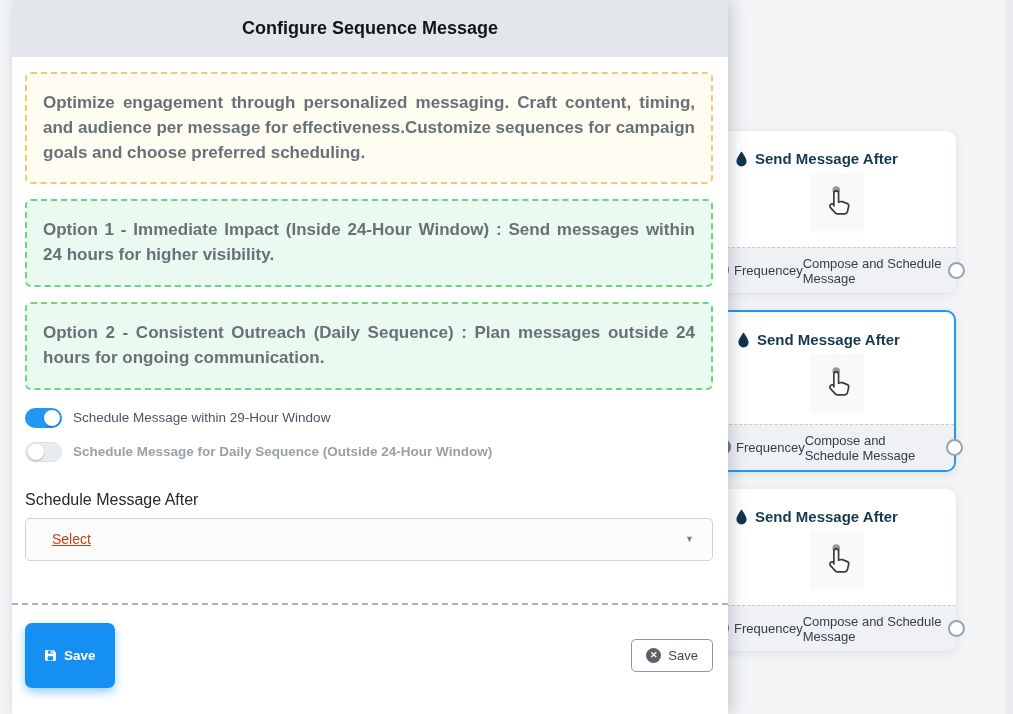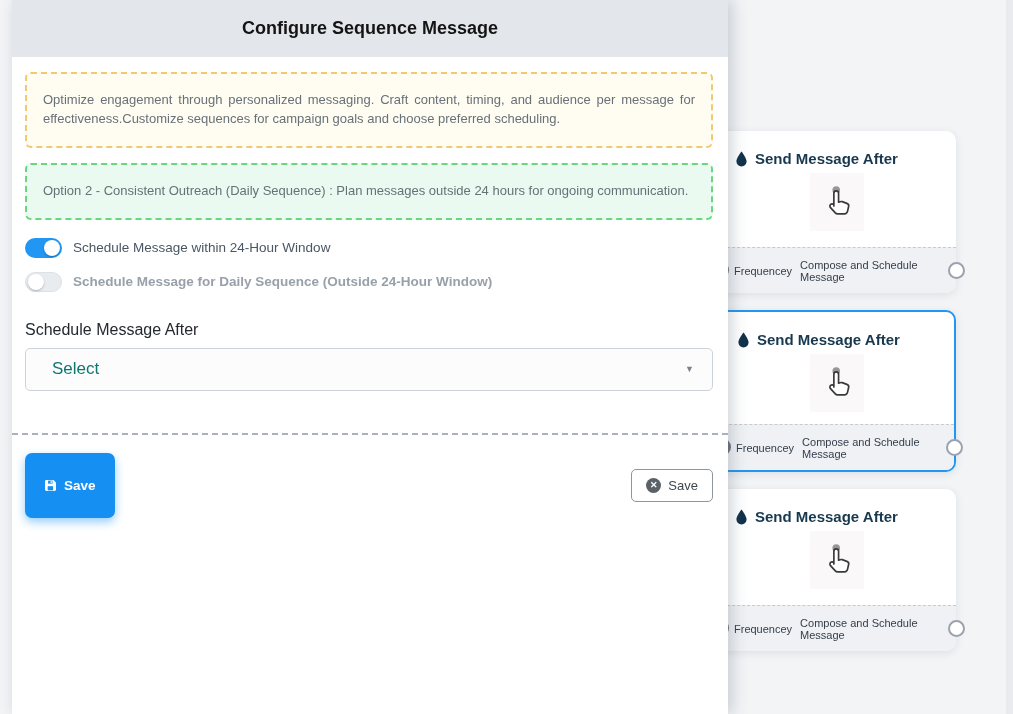--- a/index.html
+++ b/index.html
@@ -20,21 +20,21 @@
   .flow-card.selected { border:2px solid #2196f3; }
   .fc-title { display:flex; align-items:center; gap:7px; padding:19px 0 0 18px;
               font-size:15px; font-weight:700; color:#17384e; }
   .fc-body { display:flex; justify-content:center; }
   .tap-box { width:54px; height:58px; margin-top:6px; background:#fbf8fa;
              display:flex; align-items:center; justify-content:center; }
   .fc-footer { position:absolute; left:0; right:0; bottom:0; height:46px;
                background:#eff1f4; border-top:1px dashed #c6cbd0;
                border-radius:0 0 10px 10px; display:flex; align-items:center;
                justify-content:space-between; padding:0 14px 0 17px;
-               font-size:11px; color:#333e4b;gap:8px; }
+               font-size:13px; color:#333e4b; }
   .flow-card.selected .fc-footer { border-radius:0 0 8px 8px; }
   .port-in { position:absolute; left:-6px; bottom:14px; width:18px; height:18px;
              border-radius:50%; background:#64707e; z-index:3; }
   .port-out { position:absolute; right:-9px; bottom:14px; width:17px; height:17px;
               border-radius:50%; background:#fff; border:2.5px solid #9aa3ad; z-index:3; }
 
   .parent-card { position:absolute; left:-52px; top:307px; width:122px; height:166px;
                  background:#fff; border-radius:10px;
                  box-shadow:0 2px 8px rgba(40,50,70,.10); z-index:2; }
   .parent-footer { position:absolute; left:0; right:0; bottom:0; height:46px;
@@ -45,42 +45,42 @@
   .source-node { position:absolute; left:61px; top:441px; width:20px; height:20px;
                  border-radius:50%; background:#89939f; z-index:4; }
 
   
   .panel { position:absolute; left:12px; top:0; width:716px; height:714px;
            background:#fff; box-shadow:4px 0 14px rgba(90,100,115,.28); z-index:10; }
   .panel-header { height:57px; background:#e3e6ea; display:flex; align-items:center;
                   justify-content:center; font-size:18px; font-weight:700; color:#141414; }
   .panel-body { padding:15px 15px 0 13px; }
 
-  .note-box { border-radius:6px; padding:17px 16px; font-size:13px; line-height:1.46;
-              color:#687078; text-align:justify; }
+  .note-box { border-radius:6px; padding:17px 16px; font-size:17px; line-height:1.46;
+              color:#687078; text-align:justify;font-weight:bold; }
   .note-yellow { border:2px dashed #f2c96f; background:#fffdf2; margin-bottom:15px; }
   .note-green  { border:2px dashed #67d87e; background:#eafaf0; margin-bottom:15px; }
 
   .toggle-row { display:flex; align-items:center; gap:11px; margin-top:18px; }
   .toggle { width:37px; height:20px; border-radius:10px; position:relative;
             flex:0 0 auto; cursor:pointer; }
   .toggle.on  { background:#2196f3; }
   .toggle.off { background:#e9ecef; border:1px solid #dde1e5; }
   .knob { position:absolute; top:2px; width:16px; height:16px; border-radius:50%;
           background:#fff; box-shadow:0 1px 2px rgba(0,0,0,.25); }
   .toggle.on  .knob { right:2px; }
   .toggle.off .knob { left:2px; top:1px; }
   .toggle-label-on  { font-size:13.5px; color:#4a5663; }
   .toggle-label-off { font-size:13.5px; color:#98a1aa;font-weight:bold; }
 
   .field-label { margin-top:29px; font-size:16px; color:#23292f; }
   .select-box { margin-top:9px; height:43px; border:1px solid #cdd3d9; border-radius:5px;
                 background:#fcfcfd; display:flex; align-items:center;
                 justify-content:space-between; padding:0 18px 0 26px; cursor:pointer; }
-  .select-value { font-size:17px; color:#0f766e; }
+  .select-value { font-size:14px; color:#c2410c;text-decoration:underline; }
   .select-caret { font-size:9px; color:#7a838c; }
 
   .footer-divider { margin:42px -15px 0 -13px; border-top:2px dashed #aab1b8; }
   .panel-footer { display:flex; align-items:center; justify-content:space-between;
                   margin-top:18px; }
   .btn { display:inline-flex; align-items:center; gap:7px; cursor:pointer;
          border:none; font-family:inherit; }
   .btn-save { background:#1590f2; color:#fff; font-weight:700; font-size:13.5px;
               padding:25px 19px; border-radius:7px;
               box-shadow:0 4px 10px rgba(21,144,242,.45); }
@@ -187,30 +187,33 @@
   <div class="panel">
     <div class="panel-header">
       <span>Configure Sequence Message</span>
     </div>
     <div class="panel-body">
 
       <div class="note-box note-yellow">
         <span>Optimize engagement through personalized messaging. Craft content, timing, and audience per message for effectiveness.Customize sequences for campaign goals and choose preferred scheduling.</span>
       </div>
 
+      <div class="note-box note-green">
+        <span>Option 1 - Immediate Impact (Inside 24-Hour Window) : Send messages within 24 hours for higher visibility.</span>
+      </div>
 
       <div class="note-box note-green">
         <span>Option 2 - Consistent Outreach (Daily Sequence) : Plan messages outside 24 hours for ongoing communication.</span>
       </div>
 
       <div class="toggle-row">
         <div class="toggle on">
           <div class="knob"></div>
         </div>
-        <span class="toggle-label-on">Schedule Message within 24-Hour Window</span>
+        <span class="toggle-label-on">Schedule Message within 29-Hour Window</span>
       </div>
 
       <div class="toggle-row" style="margin-top:14px">
         <div class="toggle off">
           <div class="knob"></div>
         </div>
         <span class="toggle-label-off">Schedule Message for Daily Sequence (Outside 24-Hour Window)</span>
       </div>
 
       <div class="field-label">Schedule Message After</div>

